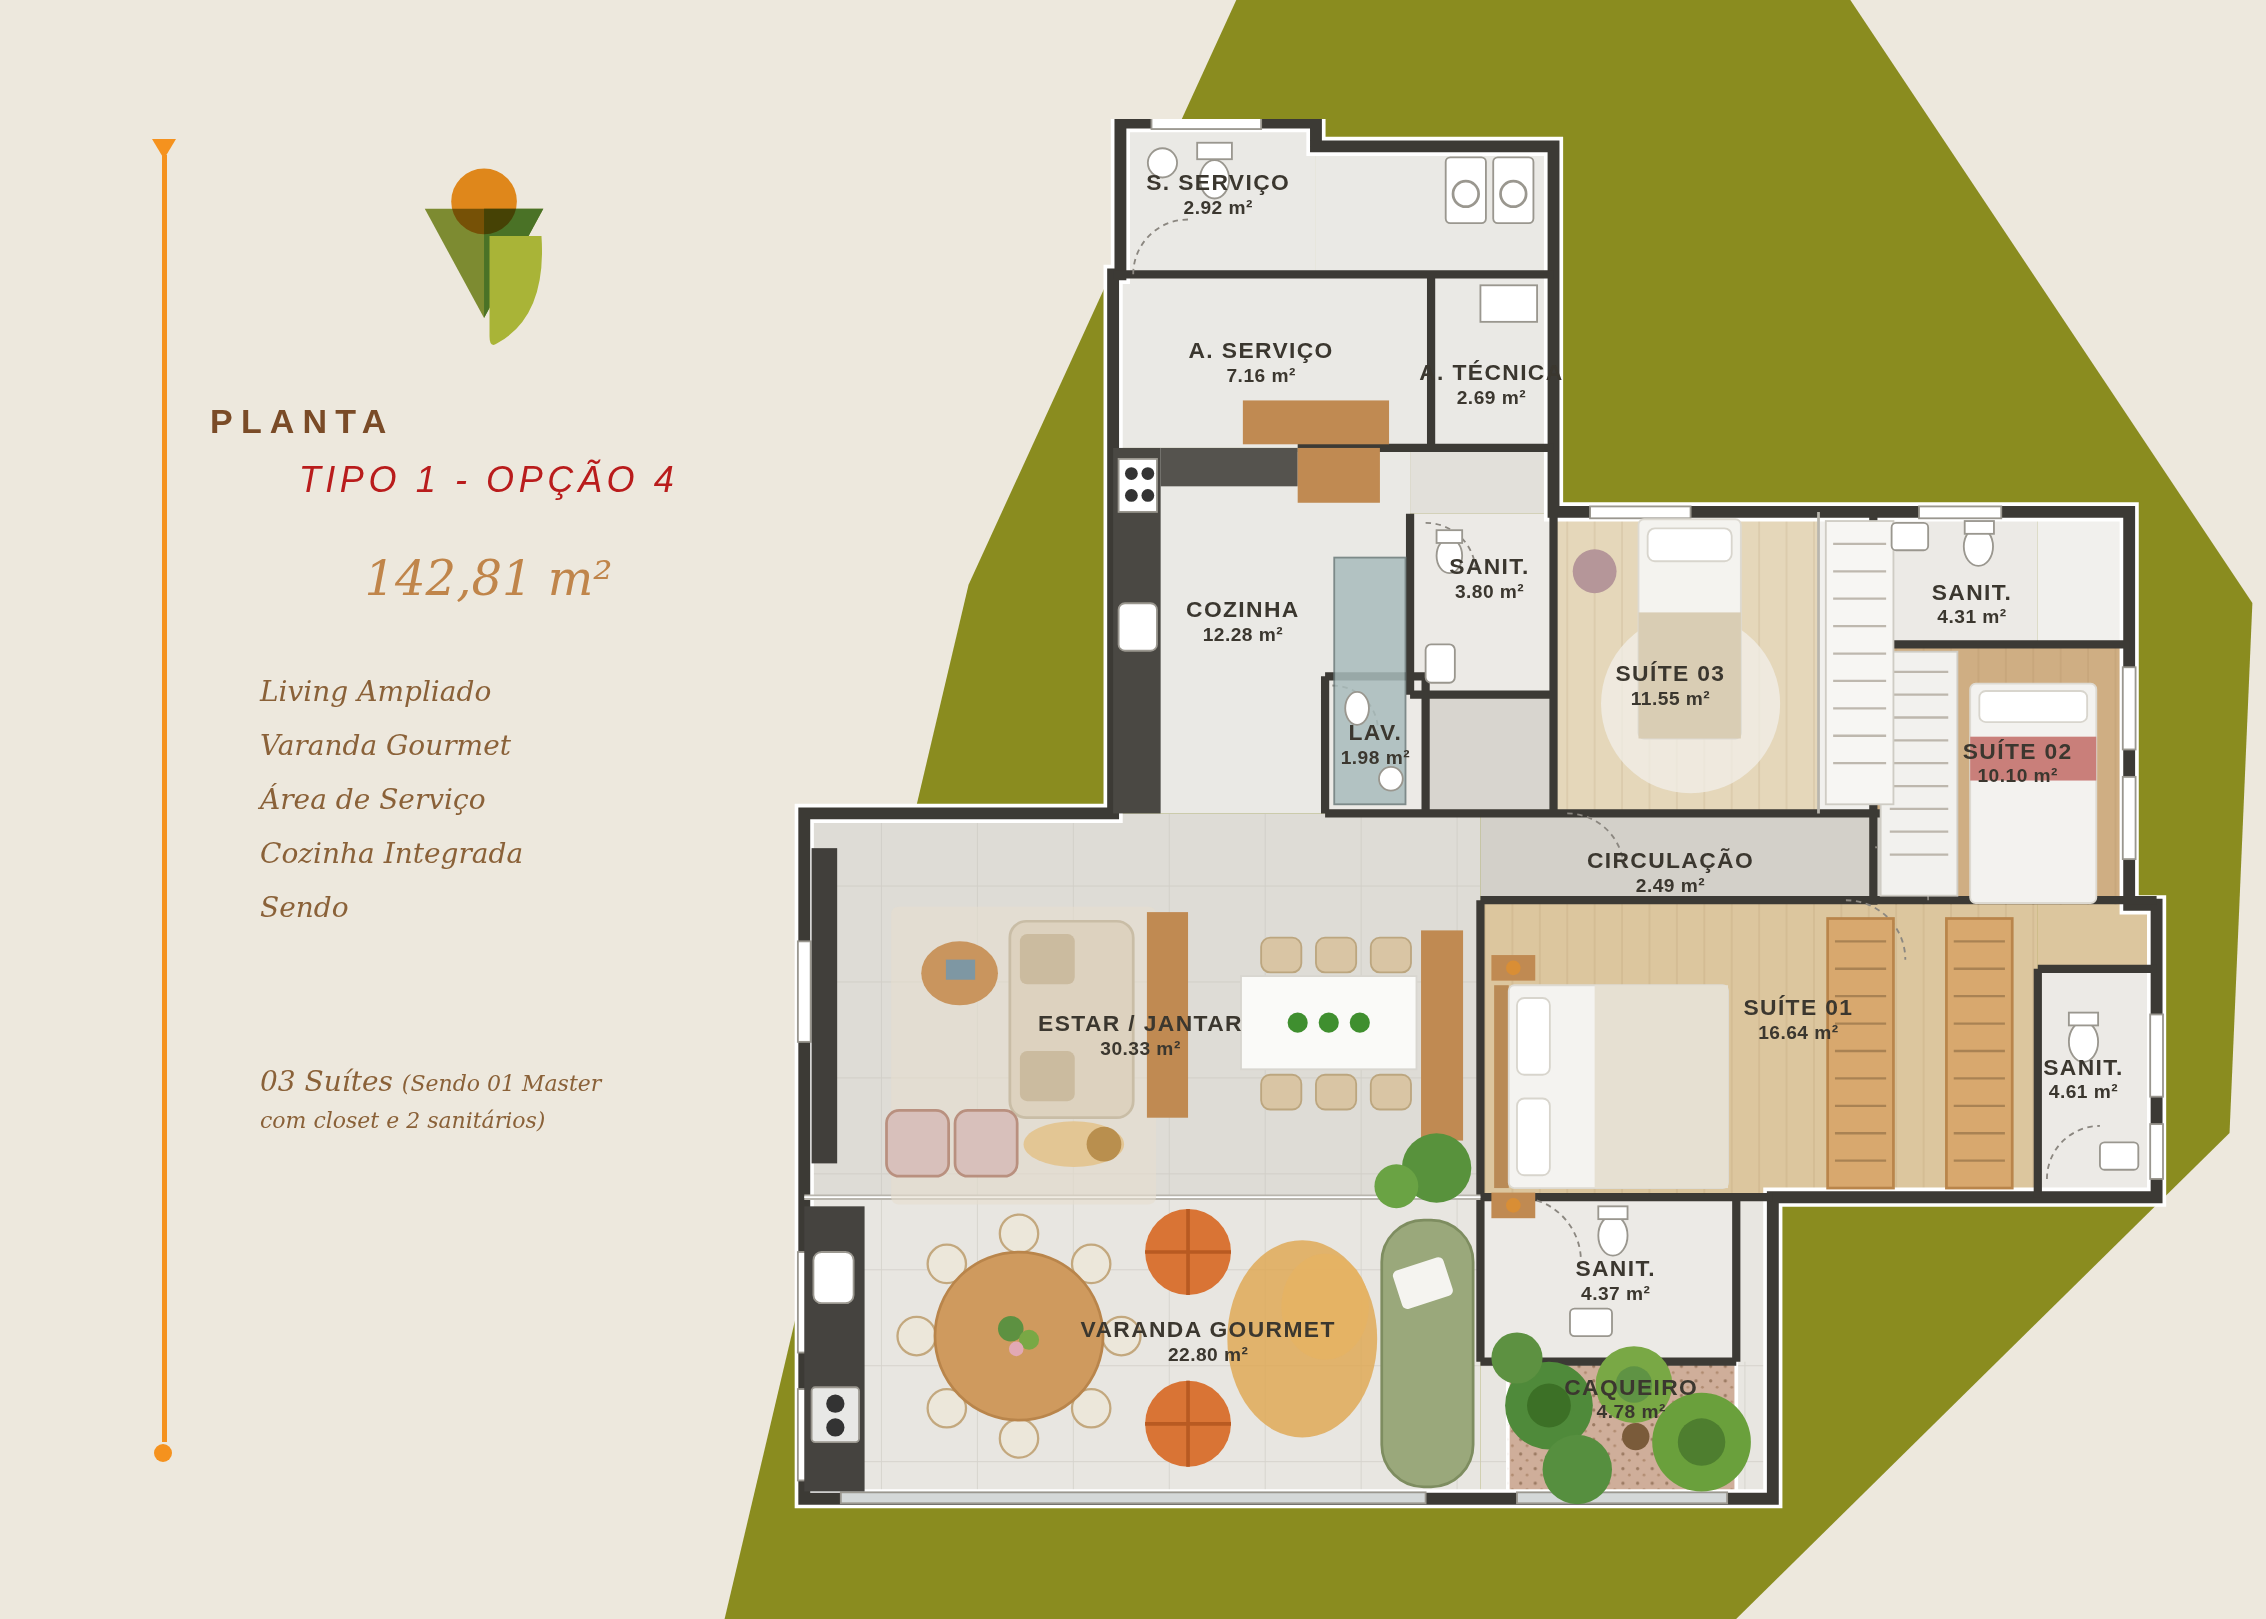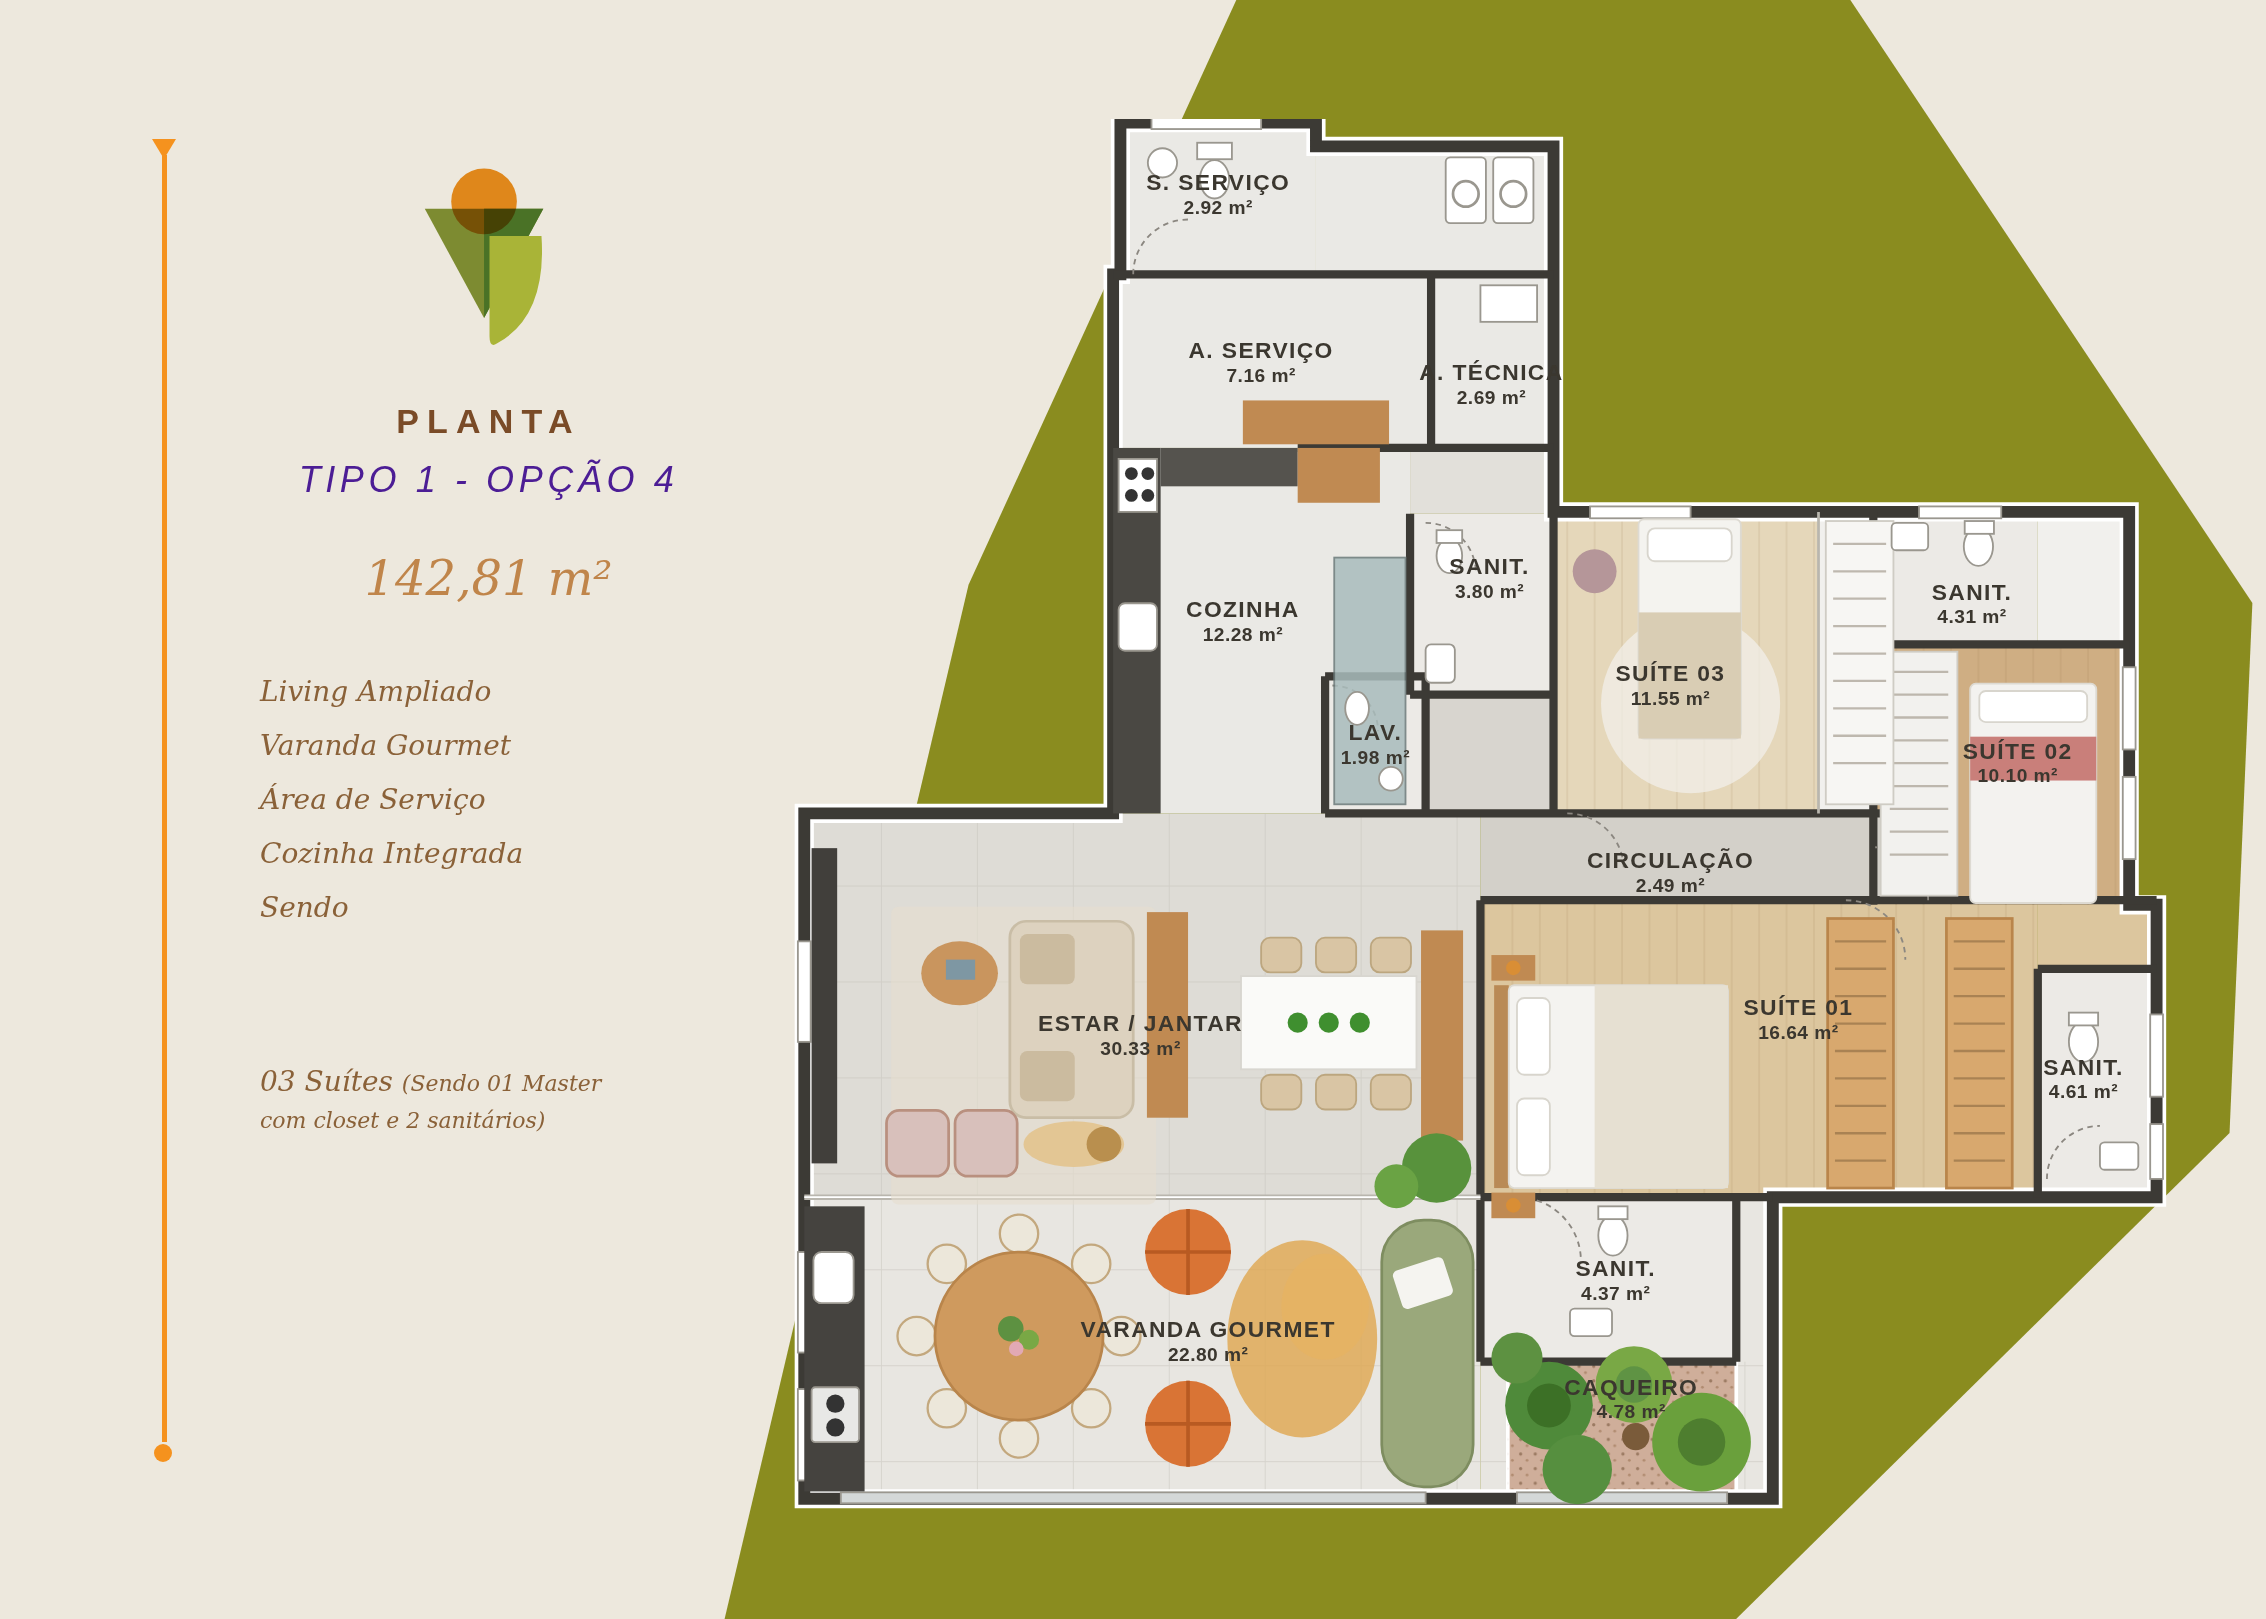--- a/index.html
+++ b/index.html
@@ -14,24 +14,24 @@
   .accent-arrow{position:absolute;left:152px;top:139px;width:0;height:0;
     border-left:12px solid transparent;border-right:12px solid transparent;
     border-top:20px solid #F5921E;}
   .accent-line{position:absolute;left:162px;top:155px;width:4.6px;height:1287px;background:#F5921E;}
   .accent-dot{position:absolute;left:154px;top:1444px;width:18.3px;height:18.3px;border-radius:50%;background:#F5921E;}
 
   
   .logo{position:absolute;left:409px;top:154px;width:151px;height:196px;}
 
   
-  .side-title{position:absolute;left:210px;top:402px;width:557px;text-align:center;
+  .side-title{position:absolute;left:210px;top:402px;width:557px;
     font-size:34px;font-weight:700;letter-spacing:8.2px;color:#7A4B27;}
   .side-subtitle{position:absolute;left:155px;top:459px;width:667px;text-align:center;
-    font-size:36px;font-style:italic;font-weight:300;letter-spacing:4.6px;color:#4c1d95;}
+    font-size:36px;font-style:italic;font-weight:300;letter-spacing:4.6px;color:#b91c1c;}
   .side-area{position:absolute;left:210px;top:550px;width:557px;text-align:center;
     font-family:"DejaVu Serif",serif;font-style:italic;font-size:48px;color:#C0854A;}
   .features{position:absolute;left:260px;top:665px;width:439px;
     font-family:"DejaVu Serif",serif;font-style:italic;color:#8A6138;}
   .feature{font-size:28px;line-height:54px;white-space:nowrap;}
   .suites{width:384px;font-size:28px;line-height:35px;}
   .suites .note{font-size:22px;}
 
   
   .plan{position:absolute;left:786px;top:119px;width:1398px;height:1398px;}

